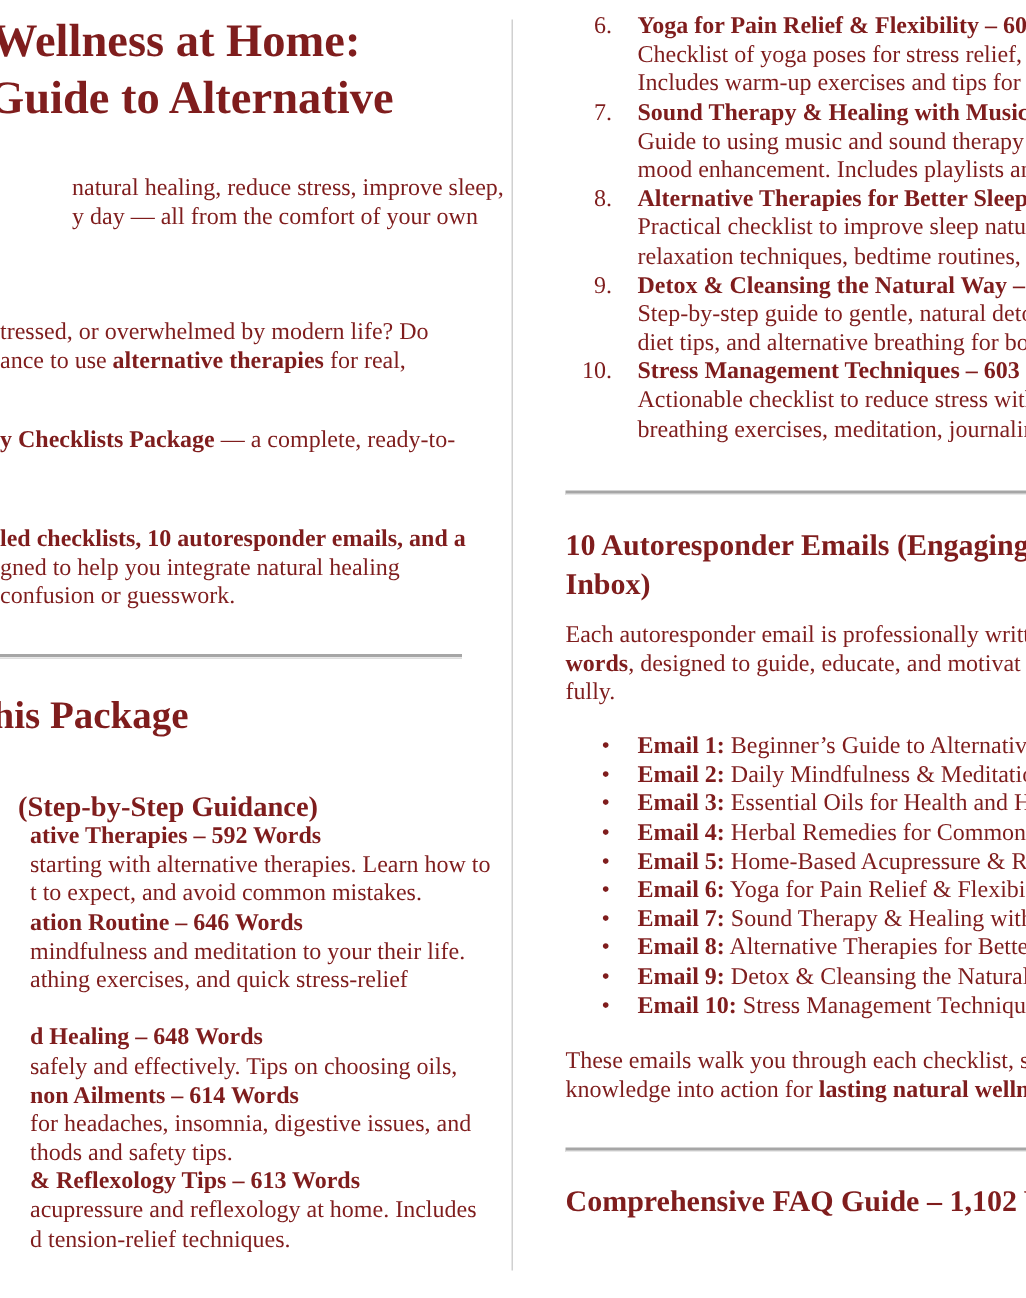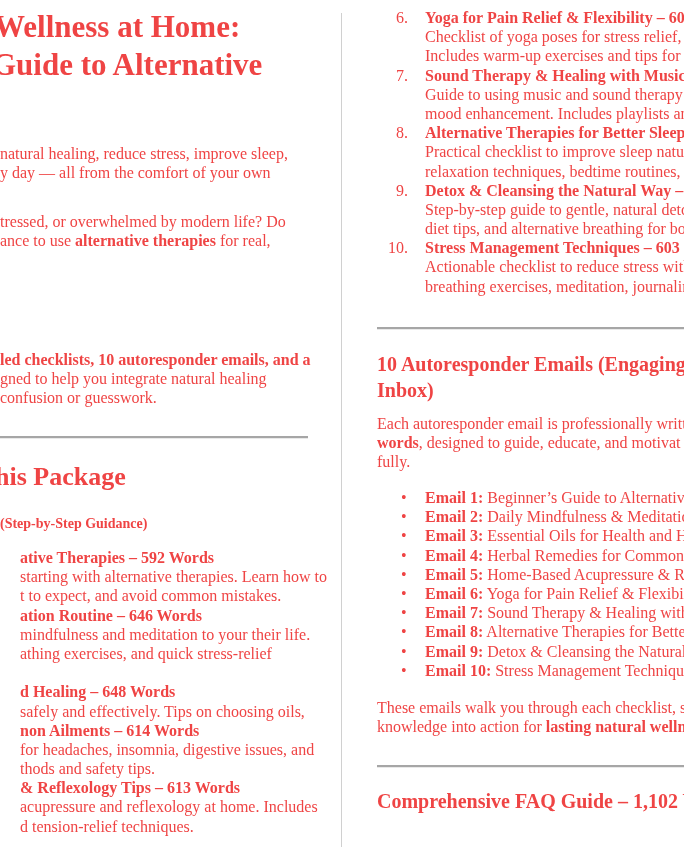--- a/index.html
+++ b/index.html
@@ -1,45 +1,45 @@
 <!DOCTYPE html>
 <html><head>
 <meta charset="utf-8">
 <style>
   html,body{margin:0;padding:0;background:#ffffff;}
   .canvas{position:relative;width:684px;height:865px;background:#ffffff;overflow:hidden;
-          font-family:"Liberation Serif",serif;color:#ef4444;}
+          font-family:"Liberation Serif",serif;color:#7f1d1d;}
   .page{position:absolute;top:0;height:865px;overflow:hidden;}
   .pg1{left:0;width:341px;}
   .pg2{left:342px;width:342px;}
   .block{position:absolute;left:0;}
   .line{height:19.2px;line-height:19.2px;font-size:16px;white-space:nowrap;overflow:visible;}
   .line .b{font-weight:bold;}
   
   .title .line{font-size:31px;height:38px;line-height:38px;font-weight:bold;}
   .title .line:nth-child(1){margin-left:-6px;}
   .title .line:nth-child(2){margin-left:-8px;}
   
   .h2l{font-size:26px;font-weight:bold;white-space:nowrap;margin:0;margin-left:-5px;}
-  .h3l{font-size:14px;font-weight:bold;white-space:nowrap;margin:0;}
+  .h3l{font-size:19px;font-weight:bold;white-space:nowrap;margin:12px;}
   .rh2 .line{font-size:20px;height:26px;line-height:26px;font-weight:bold;}
   .rfaq{font-size:20px;font-weight:bold;white-space:nowrap;margin:0;}
   
   .hrline{position:absolute;height:2px;background:#a6a6a6;border-bottom:1px solid #e9e9e9;}
   
   .vline{position:absolute;left:341px;top:13px;width:1px;height:834px;background:#d0d0d0;}
   
   .rlist .line{padding-left:83px;position:relative;}
   .rlist .num{position:absolute;left:36px;width:30px;text-align:right;}
   
   .blist .line{padding-left:83px;position:relative;}
   .blist .bullet{position:absolute;left:59px;}
   
   .t-title{top:8px;}
-  .t-p1{top:144px;}
+  .t-p1{top:116px;padding-left:48px;}
   .t-p2{top:212px;}
   .t-p3{top:284px;}
   .t-p4{top:350px;}
   .hr1{top:436px;left:0;width:308px;}
   .t-h2{top:462px;}
   .t-h3{top:516px;}
   .t-list{top:548px;margin-left:20px;}
   
   .t-rlist{top:8px;width:342px;}
   .hr2{top:327px;left:35px;width:307px;}
@@ -62,20 +62,21 @@
       </div>
     <div class="block t-p1">
         <div class="line"><span>natural healing, reduce stress, improve sleep,</span></div>
         <div class="line"><span>y day — all from the comfort of your own</span></div>
       </div>
     <div class="block t-p2">
         <div class="line"><span>tressed, or overwhelmed by modern life? Do</span></div>
         <div class="line"><span>ance to use </span><span class="b">alternative therapies</span><span> for real,</span></div>
       </div>
     <div class="block t-p3">
+        <div class="line"><span class="b">y Checklists Package</span><span> — a complete, ready-to-</span></div>
       </div>
     <div class="block t-p4">
         <div class="line"><span class="b">led checklists, 10 autoresponder emails, and a</span></div>
         <div class="line"><span>gned to help you integrate natural healing</span></div>
         <div class="line"><span>confusion or guesswork.</span></div>
       </div>
     <div class="hrline hr1"></div>
     <h2 class="block t-h2 h2l">his Package</h2>
     <h3 class="block t-h3 h3l">(Step-by-Step Guidance)</h3>
     <div class="block t-list">

